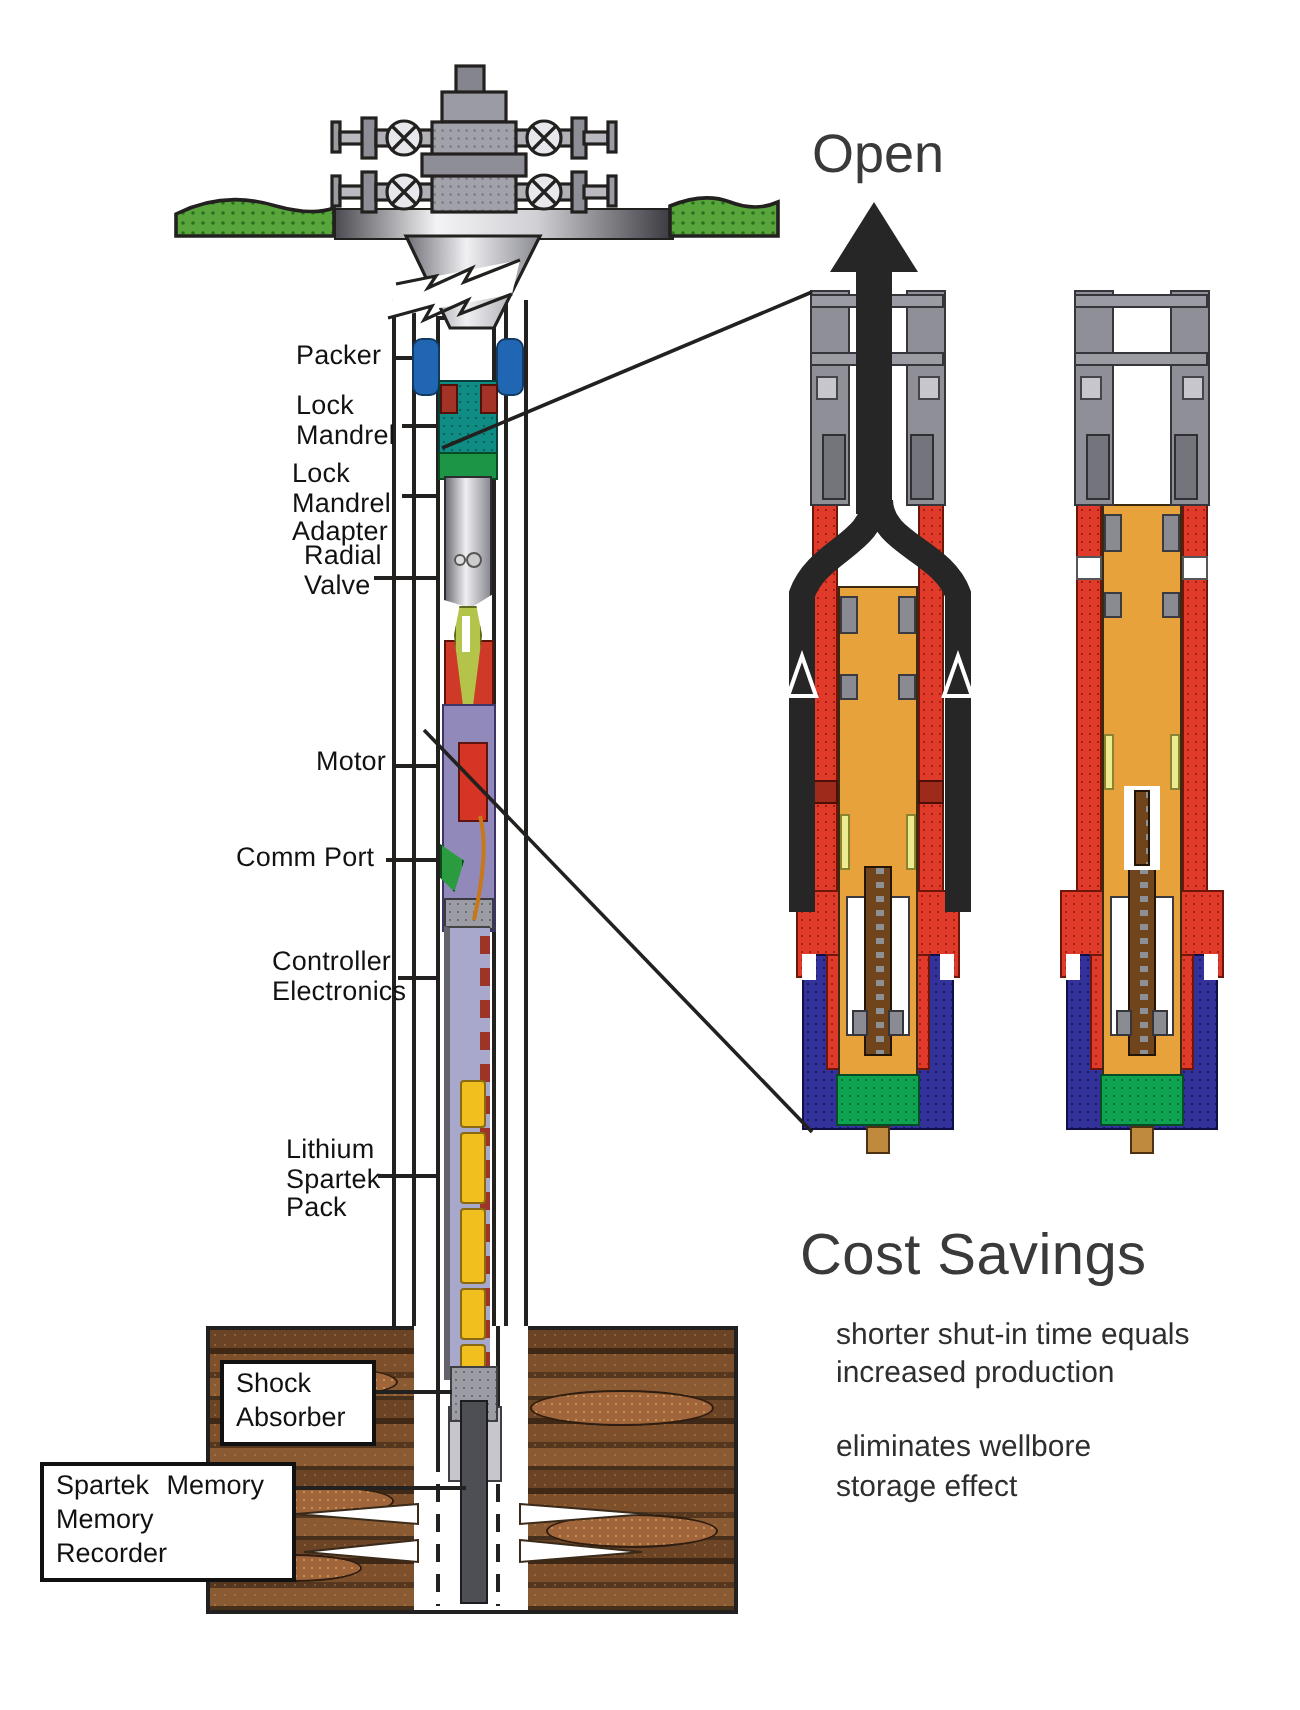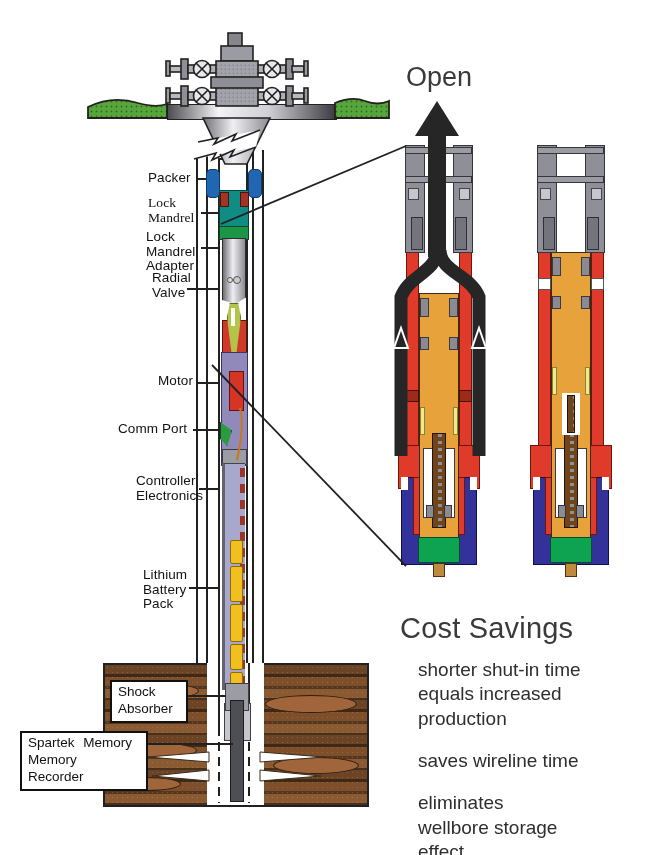--- a/index.html
+++ b/index.html
@@ -52,21 +52,21 @@
        background-size:4px 100%;background-repeat:repeat-y;background-position:5px 0;}
   .nut{background:#8b8b93;border:1px solid #35353b;}
   .navy-b{border:1.5px solid #101048;}
   .grn-b{border:1.5px solid #064d27;}
   .stem{background:#bf8a3d;border:1px solid #4c3210;}
   svg{position:absolute;left:0;top:0;z-index:50;pointer-events:none;}
   #plate{position:absolute;left:167px;top:104px;width:168px;height:14px;z-index:6;border:1.5px solid #23211f;
          background:linear-gradient(90deg,#4c4c52,#f4f4f6 30%,#cfcfd4 60%,#3a3a40);}
   #costsav{position:absolute;left:400px;top:612px;z-index:20;}
   #costsav .title{font-size:29px;color:#3a3a3a;letter-spacing:.2px;}
-  #costsav .item{margin-left:18px;font-size:19px;line-height:1.28;color:#2e2e2e;}
+  #costsav .item{margin-left:18px;font-size:15px;line-height:1.28;color:#2e2e2e;}
 </style>
 </head>
 <body>
 
 <div id="stage">
 
   <div id="plate"></div>
 
   <div class="vline" style="left:196px;top:150px;height:513px;"></div>
   <div class="vline" style="left:206px;top:150px;height:513px;"></div>
@@ -111,33 +111,33 @@
   <div class="comp" style="left:230px;top:566px;width:11px;height:34px;background:#f1c01f;border:1px solid #8a6a10;border-radius:2px;"></div>
   <div class="comp" style="left:230px;top:604px;width:11px;height:36px;background:#f1c01f;border:1px solid #8a6a10;border-radius:2px;"></div>
   <div class="comp" style="left:230px;top:644px;width:11px;height:24px;background:#f1c01f;border:1px solid #8a6a10;border-radius:2px;"></div>
   <div class="comp" style="left:230px;top:672px;width:11px;height:14px;background:#f1c01f;border:1px solid #8a6a10;border-radius:2px;"></div>
   <div class="comp" style="left:224px;top:703px;width:25px;height:36px;background:#c6c6cc;border:1px solid #3e3e44;"></div>
   <div class="comp stip-gray" style="left:225px;top:683px;width:22px;height:26px;border:1px solid #3e3e44;"></div>
   <div class="comp" style="left:230px;top:700px;width:12px;height:100px;background:#4e4e55;border:1px solid #1d1d21;"></div>
 
   <div class="lbl" style="left:148px;top:171px;width:60px;">Packer</div>
   <div class="leader" style="left:197px;top:178px;width:10px;"></div>
-  <div class="lbl" style="left:148px;top:196px;width:52px;font-family:Liberation Serif, serif;">Lock Mandrel</div>
+  <div class="lbl" style="left:148px;top:196px;width:52px;">Lock Mandrel</div>
   <div class="leader" style="left:201px;top:212px;width:18px;"></div>
   <div class="lbl" style="left:146px;top:230px;width:54px;">Lock Mandrel Adapter</div>
   <div class="leader" style="left:201px;top:247px;width:28px;"></div>
   <div class="lbl" style="left:152px;top:271px;width:46px;">Radial Valve</div>
   <div class="leader" style="left:187px;top:288px;width:45px;"></div>
   <div class="lbl" style="left:158px;top:374px;width:50px;">Motor</div>
   <div class="leader" style="left:196px;top:382px;width:34px;"></div>
   <div class="lbl" style="left:118px;top:422px;width:84px;">Comm Port</div>
   <div class="leader" style="left:193px;top:429px;width:28px;"></div>
   <div class="lbl" style="left:136px;top:474px;width:76px;">Controller Electronics</div>
   <div class="leader" style="left:199px;top:488px;width:28px;"></div>
-  <div class="lbl" style="left:143px;top:568px;width:54px;">Lithium Battery Pack</div>
+  <div class="lbl" style="left:143px;top:568px;width:54px;">Lithium Spartek Pack</div>
   <div class="leader" style="left:189px;top:587px;width:41px;"></div>
 
   <div class="boxlbl" style="left:110px;top:680px;width:62px;z-index:45;">Shock Absorber</div>
   <div class="leader" style="left:182px;top:695px;width:44px;z-index:44;"></div>
   <div class="boxlbl" style="left:20px;top:731px;width:112px;z-index:45;word-spacing:5px;">
     <div>Spartek  Memory</div>
     <div>Memory  Recorder</div>
   </div>
   <div class="leader" style="left:141px;top:743px;width:92px;z-index:44;"></div>
 
@@ -210,21 +210,20 @@
       <div class="p stem" style="left: 49px; top: 468px; width: 12px; height: 14px;"></div>
       <div class="p port-c" style="left: 22px; top: 183px; width: 13px; height: 12px;"></div>
       <div class="p port-c" style="left: 75px; top: 183px; width: 13px; height: 12px;"></div>
       <div class="p white" style="left: 46px; top: 298px; width: 18px; height: 42px;"></div>
       <div class="p rod" style="left: 51px; top: 300px; width: 8px; height: 38px;"></div>
     </div>
 
   <div id="costsav">
     <div class="title">Cost Savings</div>
     <div class="item" style="width:200px;margin-top:13px;">shorter shut-in time equals increased production</div>
-    <div class="item" style="width:200px;margin-top:18px;">saves wireline time</div>
     <div class="item" style="width:160px;margin-top:18px;">eliminates wellbore storage effect</div>
   </div>
 
   <svg width="650" height="855" viewBox="0 0 650 855">
     <defs>
       <pattern id="grn" width="5" height="5" patternUnits="userSpaceOnUse">
         <rect width="5" height="5" fill="#58a53c"></rect>
           <circle cx="1.5" cy="1.5" r="0.9" fill="#2c6e20"></circle>
       </pattern>
       <linearGradient id="metal" x1="0" y1="0" x2="1" y2="0">

